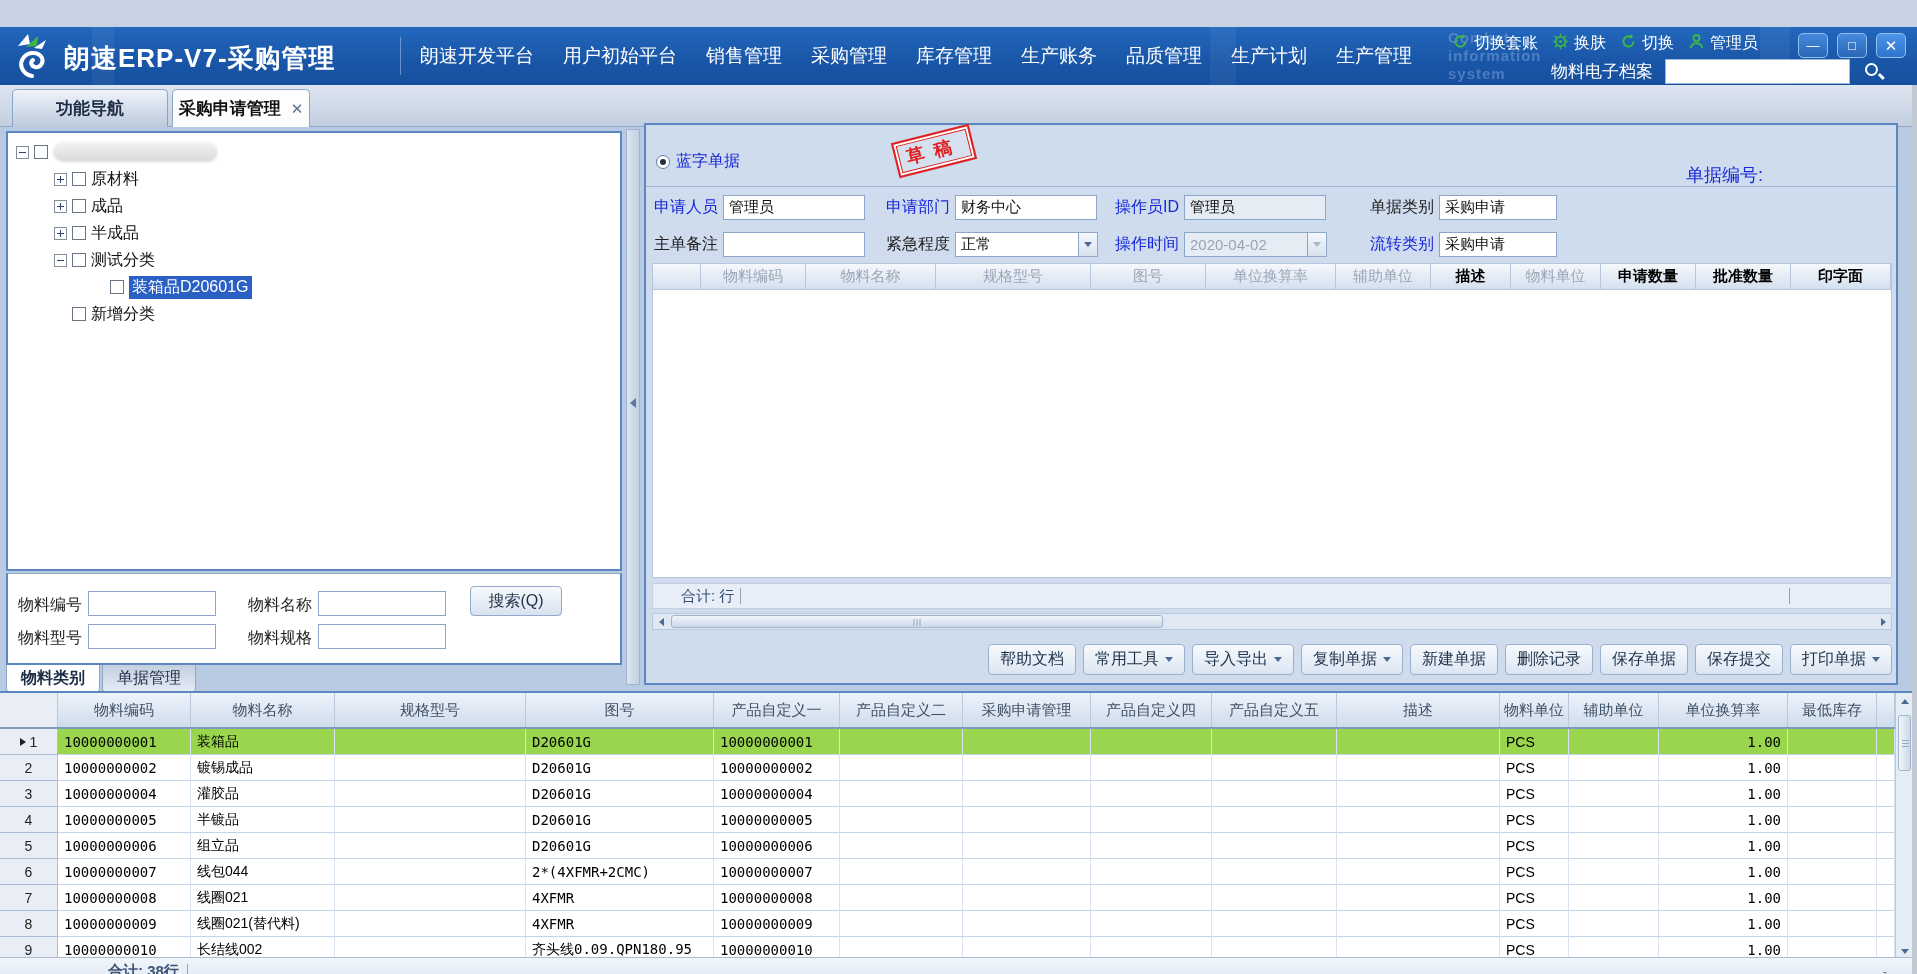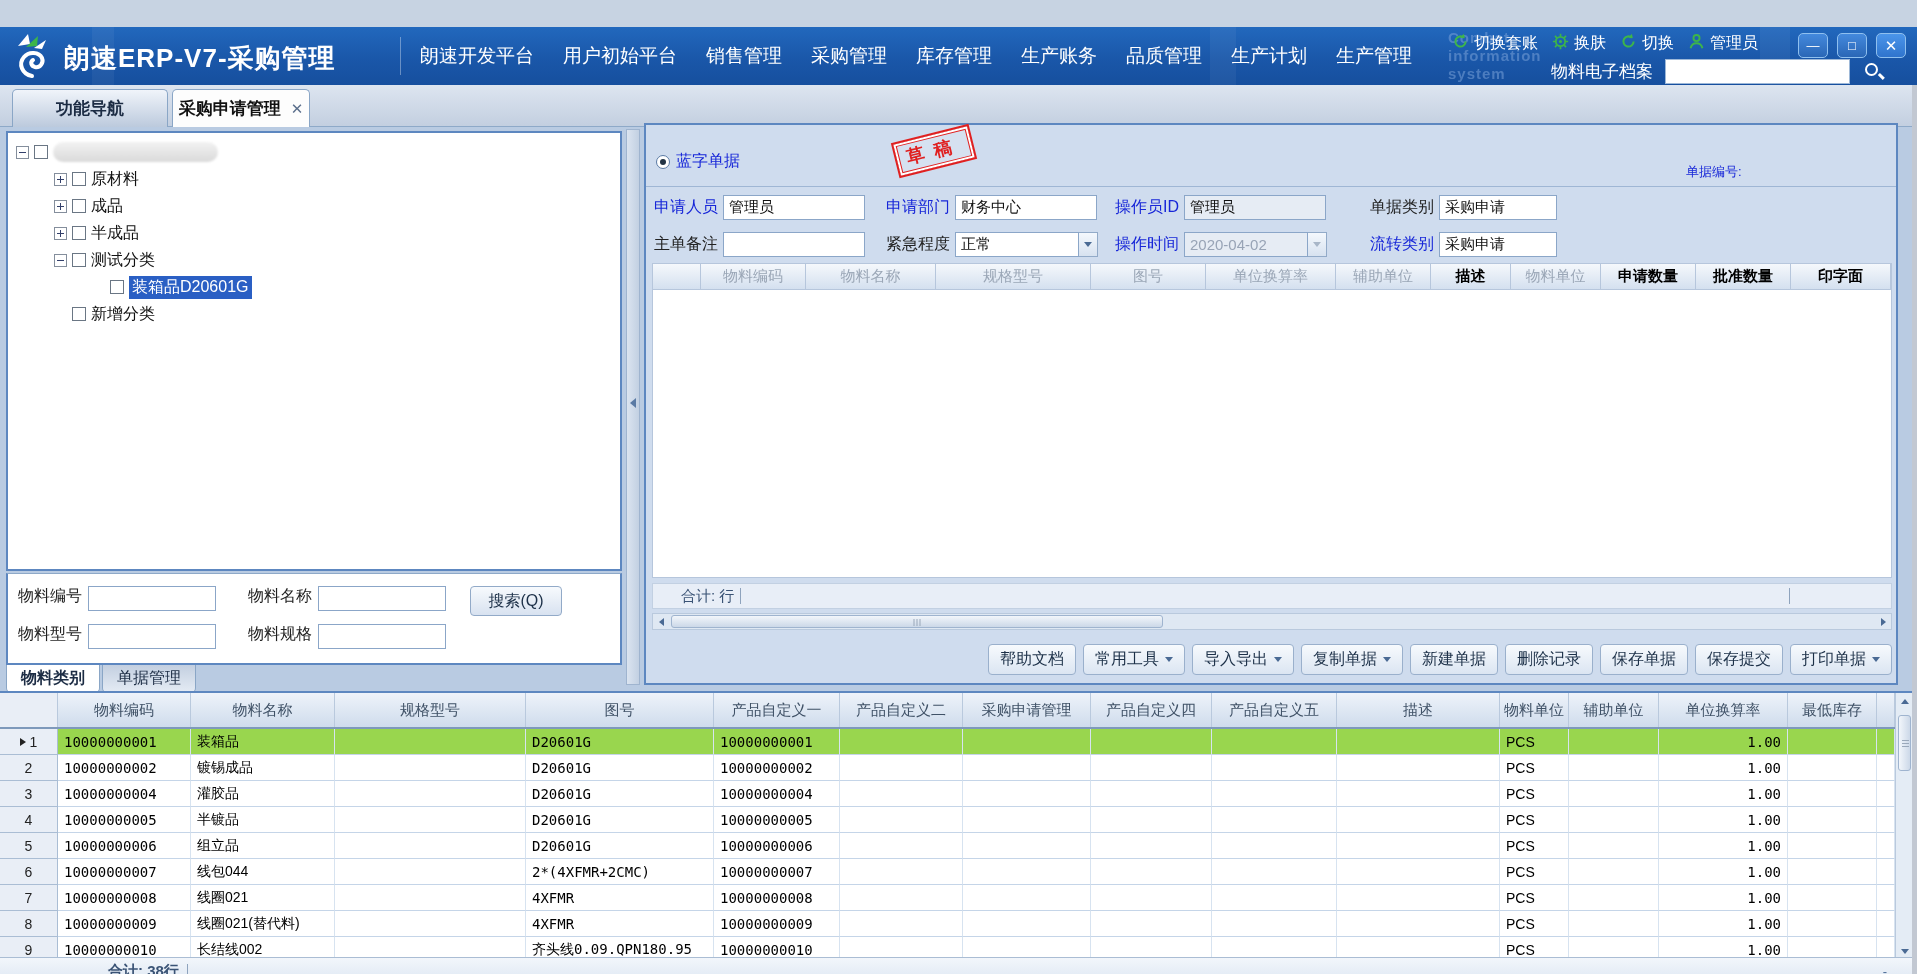--- a/index.html
+++ b/index.html
@@ -52,21 +52,21 @@
   .expander::before, .expander.minus::before { content:""; position:absolute; left:2px; top:5px; width:7px; height:1px; background:#33406b; }
   .expander.plus::after { content:""; position:absolute; left:5px; top:2px; width:1px; height:7px; background:#33406b; }
   .expander.none { visibility:hidden; }
   .cb { width:14px; height:14px; border:1px solid #6a7684; background:#fff; flex:none; }
   .tree-label.selected { background:#2a5fc4; color:#fff; padding:1px 3px; }
   .redacted-blob { width:165px; height:20px; border-radius:10px;
     background:linear-gradient(180deg,#f2f2f2,#dadada); filter:blur(1px); }
 
   #left-search { position:absolute; left:6px; top:546px; width:616px; height:92px;
     background:#fff; border:2px solid #5d87c0; border-top:1px solid #8ea9c8; }
-  .ls-row { position:absolute; left:10px; display:flex; align-items:flex-start; }
+  .ls-row { position:absolute; left:10px; display:flex; align-items:flex-end; }
   .ls-label { font-size:16px; color:#222; margin-right:6px; white-space:nowrap; }
   .ls-input { width:128px; height:25px; border:1px solid #8ba6c8; background:#fff; font-size:14px; padding:0 4px; }
   .ls-gap { width:32px; }
   #search-btn { margin-left:24px; width:92px; height:30px; border:1px solid #92aac8; border-radius:4px;
     background:linear-gradient(180deg,#f7fafd,#d8e2f0); font-size:16px; color:#1c3048; cursor:pointer; }
   #left-tabs { position:absolute; left:6px; top:638px; height:28px; display:flex; }
   .left-tab { height:28px; padding:0 14px; display:flex; align-items:center; font-size:16px; color:#1c2c44;
     border:1px solid #8aa6c6; border-top:none; border-radius:0 0 5px 5px; cursor:pointer;
     background:linear-gradient(180deg,#c3cfe0,#e4ebf4); margin-right:2px; }
   .left-tab.active { background:#fff; font-weight:bold; }
@@ -83,21 +83,21 @@
   #doc-header { position:absolute; left:0; top:0; width:1250px; height:62px; border-bottom:1px solid #9fb6d4; }
   #radio-blue { position:absolute; left:10px; top:26px; display:flex; align-items:center; gap:6px; cursor:pointer; }
   .radio-outer { width:14px; height:14px; border:1px solid #5a7aa4; border-radius:50%; background:#fff; position:relative; }
   .radio-outer::after { content:""; position:absolute; left:3px; top:3px; width:6px; height:6px; border-radius:50%; background:#234; }
   #radio-label { font-size:16px; color:#1726d8; }
   #stamp { position:absolute; left:248px; top:8px; transform:rotate(-14deg); border:2px solid #e02020;
     box-shadow:inset 0 0 0 2px #fff, inset 0 0 0 3px #e02020; padding:4px 10px;
     color:#e02020; font-size:18px; font-weight:bold; letter-spacing:10px; background:rgba(255,255,255,0.15); }
   #doc-title { position:absolute; left:440px; top:16px; width:420px; text-align:center;
     font-size:21px; font-weight:bold; color:#0b16c9; }
-  #doc-no { position:absolute; left:1040px; top:38px; font-size:13px; color:#1726d8; }
+  #doc-no { position:absolute; left:1040px; top:38px; font-size:18px; color:#1726d8; }
   .ffield { position:absolute; display:flex; align-items:center; }
   .flabel { font-size:16px; margin-right:5px; white-space:nowrap; color:#222; }
   .flabel.emph { color:#1726d8; }
   .finput { height:25px; border:1px solid #8ba6c8; background:#fff; font-size:15px; padding:0 5px; color:#111; }
   .finput.dis { background:#e6ecf4; }
   .finput.dim { color:#98a4b6; }
   .dd-btn { width:19px; height:25px; border:1px solid #92aac8; border-left:none;
     background:linear-gradient(180deg,#f4f8fd,#d7e2f0); display:flex; align-items:center; justify-content:center; cursor:pointer; }
   .dd-btn .car { width:0; height:0; border-left:4px solid transparent; border-right:4px solid transparent; border-top:5px solid #4a6a94; }
   .dd-btn.dis .car { border-top-color:#a8b6c8; }

